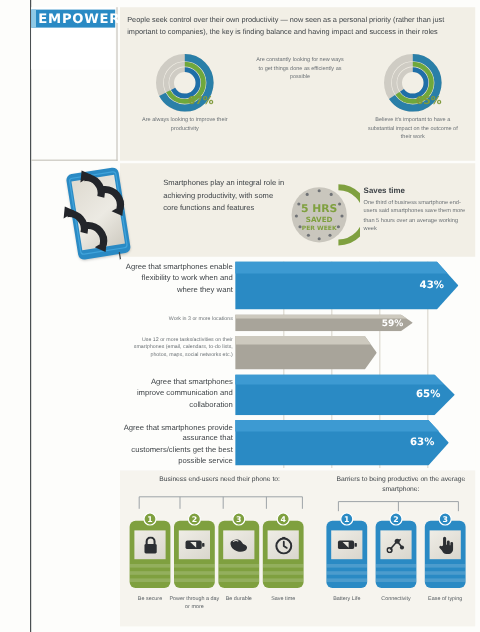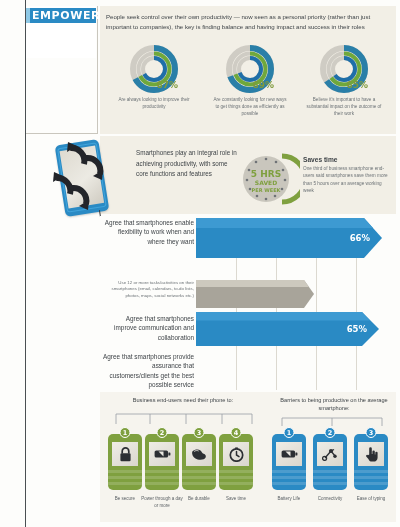--- a/index.html
+++ b/index.html
@@ -219,33 +219,20 @@
             <circle r="15.5" fill="none" stroke="#6fa83c" stroke-width="4" stroke-dasharray="65.3 97.4" transform="rotate(-90)"></circle>
             <circle r="11" fill="none" stroke="#1f6fa8" stroke-width="4" stroke-dasharray="46.3 69.1" transform="rotate(-90)"></circle>
           </g>
         </svg>
         <div class="donut-pct">67%</div>
       </div>
       <div class="donut-cap">Are always looking to improve their productivity</div>
     </div>
 
     <div class="donut-cell d1">
-      <div class="donut-wrap">
-        <svg width="52" height="50" viewBox="0 0 52 50">
-          <g transform="translate(26,25)">
-            <circle r="21" fill="none" stroke="#cfccc4" stroke-width="6"></circle>
-            <circle r="15.5" fill="none" stroke="#cfccc4" stroke-width="4"></circle>
-            <circle r="11" fill="none" stroke="#cfccc4" stroke-width="4"></circle>
-            <circle r="21" fill="none" stroke="#2a7fa8" stroke-width="6" stroke-dasharray="91.0 129.3" transform="rotate(-90)"></circle>
-            <circle r="15.5" fill="none" stroke="#6fa83c" stroke-width="4" stroke-dasharray="67.2 95.5" transform="rotate(-90)"></circle>
-            <circle r="11" fill="none" stroke="#1f6fa8" stroke-width="4" stroke-dasharray="47.7 67.7" transform="rotate(-90)"></circle>
-          </g>
-        </svg>
-        <div class="donut-pct">69%</div>
-      </div>
       <div class="donut-cap">Are constantly looking for new ways to get things done as efficiently as possible</div>
     </div>
 
     <div class="donut-cell d2">
       <div class="donut-wrap">
         <svg width="52" height="50" viewBox="0 0 52 50">
           <g transform="translate(26,25)">
             <circle r="21" fill="none" stroke="#cfccc4" stroke-width="6"></circle>
             <circle r="15.5" fill="none" stroke="#cfccc4" stroke-width="4"></circle>
             <circle r="11" fill="none" stroke="#cfccc4" stroke-width="4"></circle>
@@ -326,25 +313,37 @@
     </div>
 
     <div class="bar-row" style="top:0; height:40px;">
       <div class="bar-label big">Agree that smartphones enable flexibility to work when and where they want</div>
       <div class="bar-track">
         <div class="bar-arrow" style="width:186px">
           <svg width="186" height="40" viewBox="0 0 186 40" preserveAspectRatio="none">
             <path d="M0,0 H168 L186,20 L168,40 H0 Z" fill="#2a8ac4"></path>
             <path d="M0,0 H168 L177,10 H0 Z" fill="#3d9ad2"></path>
           </svg>
-          <div class="bar-pct" style="right:12px">66%</div>
+          <div class="bar-pct" style="right:12px">43%</div>
         </div>
       </div>
     </div>
 
+    <div class="bar-row" style="top:44px; height:14px;">
+      <div class="bar-label small" style="top:1px;">Work in 3 or more locations</div>
+      <div class="bar-track">
+        <div class="bar-arrow" style="width:148px">
+          <svg width="148" height="14" viewBox="0 0 148 14" preserveAspectRatio="none">
+            <path d="M0,0 H138 L148,7 L138,14 H0 Z" fill="#a8a49a"></path>
+            <path d="M0,0 H138 L143,3.5 H0 Z" fill="#cdc9be"></path>
+          </svg>
+          <div class="bar-pct" style="right:8px; font-size:7.5px;">59%</div>
+        </div>
+      </div>
+    </div>
 
     <div class="bar-row" style="top:62px; height:28px;">
       <div class="bar-label small" style="top:0px;">Use 12 or more tasks/activities on their smartphones (email, calendars, to-do lists, photos, maps, social networks etc.)</div>
       <div class="bar-track">
         <div class="bar-arrow" style="width:118px">
           <svg width="118" height="28" viewBox="0 0 118 28" preserveAspectRatio="none">
             <path d="M0,0 H108 L118,14 L108,28 H0 Z" fill="#a8a49a"></path>
             <path d="M0,0 H108 L113,7 H0 Z" fill="#cdc9be"></path>
           </svg>
           <div class="bar-pct" style="right:8px; font-size:13px;margin-top:32px;">50%</div>
@@ -360,20 +359,29 @@
             <path d="M0,0 H166 L183,17 L166,34 H0 Z" fill="#2a8ac4"></path>
             <path d="M0,0 H166 L174,8.5 H0 Z" fill="#3d9ad2"></path>
           </svg>
           <div class="bar-pct" style="right:12px">65%</div>
         </div>
       </div>
     </div>
 
     <div class="bar-row" style="top:132px; height:38px;">
       <div class="bar-label big" style="top:2px;">Agree that smartphones provide assurance that customers/clients get the best possible service</div>
+      <div class="bar-track">
+        <div class="bar-arrow" style="width:178px">
+          <svg width="178" height="38" viewBox="0 0 178 38" preserveAspectRatio="none">
+            <path d="M0,0 H161 L178,19 L161,38 H0 Z" fill="#2a8ac4"></path>
+            <path d="M0,0 H161 L170,9.5 H0 Z" fill="#3d9ad2"></path>
+          </svg>
+          <div class="bar-pct" style="right:12px">63%</div>
+        </div>
+      </div>
     </div>
 
   </div>
 
   <div class="bottom-panel"></div>
 
   <div class="group-title" style="left:118px; top:396px; width:130px;">Business end-users need their phone to:</div>
   <svg class="bracket" style="left:112px; top:404px;" width="144" height="22">
     <path d="M4,20 V10 H140 V20" fill="none" stroke="#9aa0a4" stroke-width="0.8"></path>
     <path d="M38,10 V20 M74,10 V20 M110,10 V20" stroke="#9aa0a4" stroke-width="0.8"></path>

